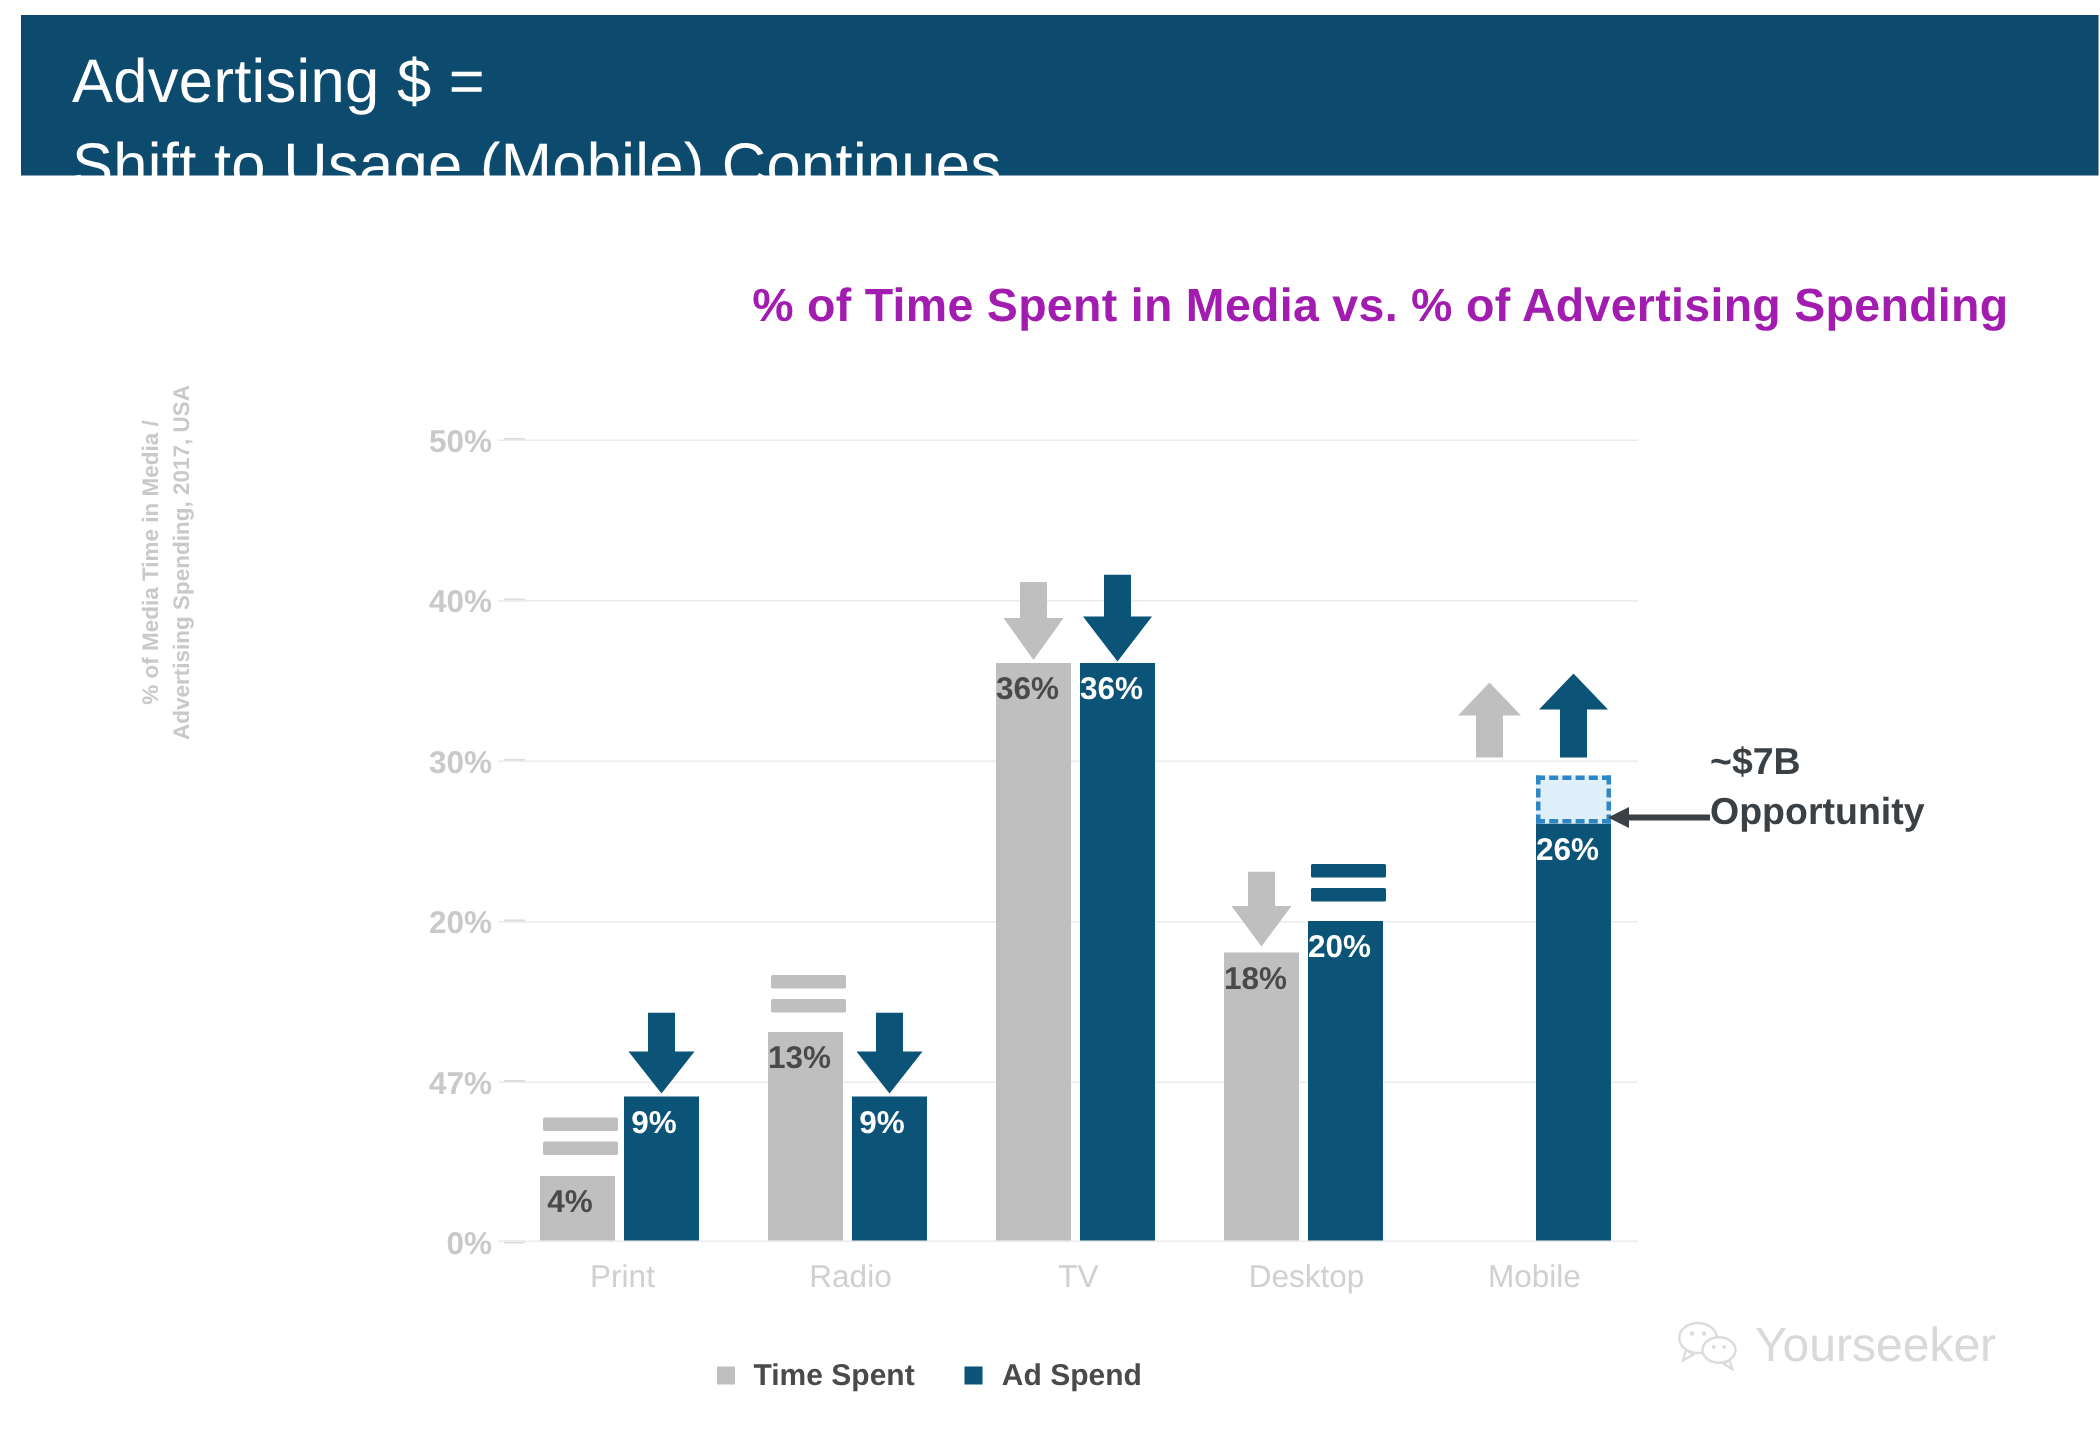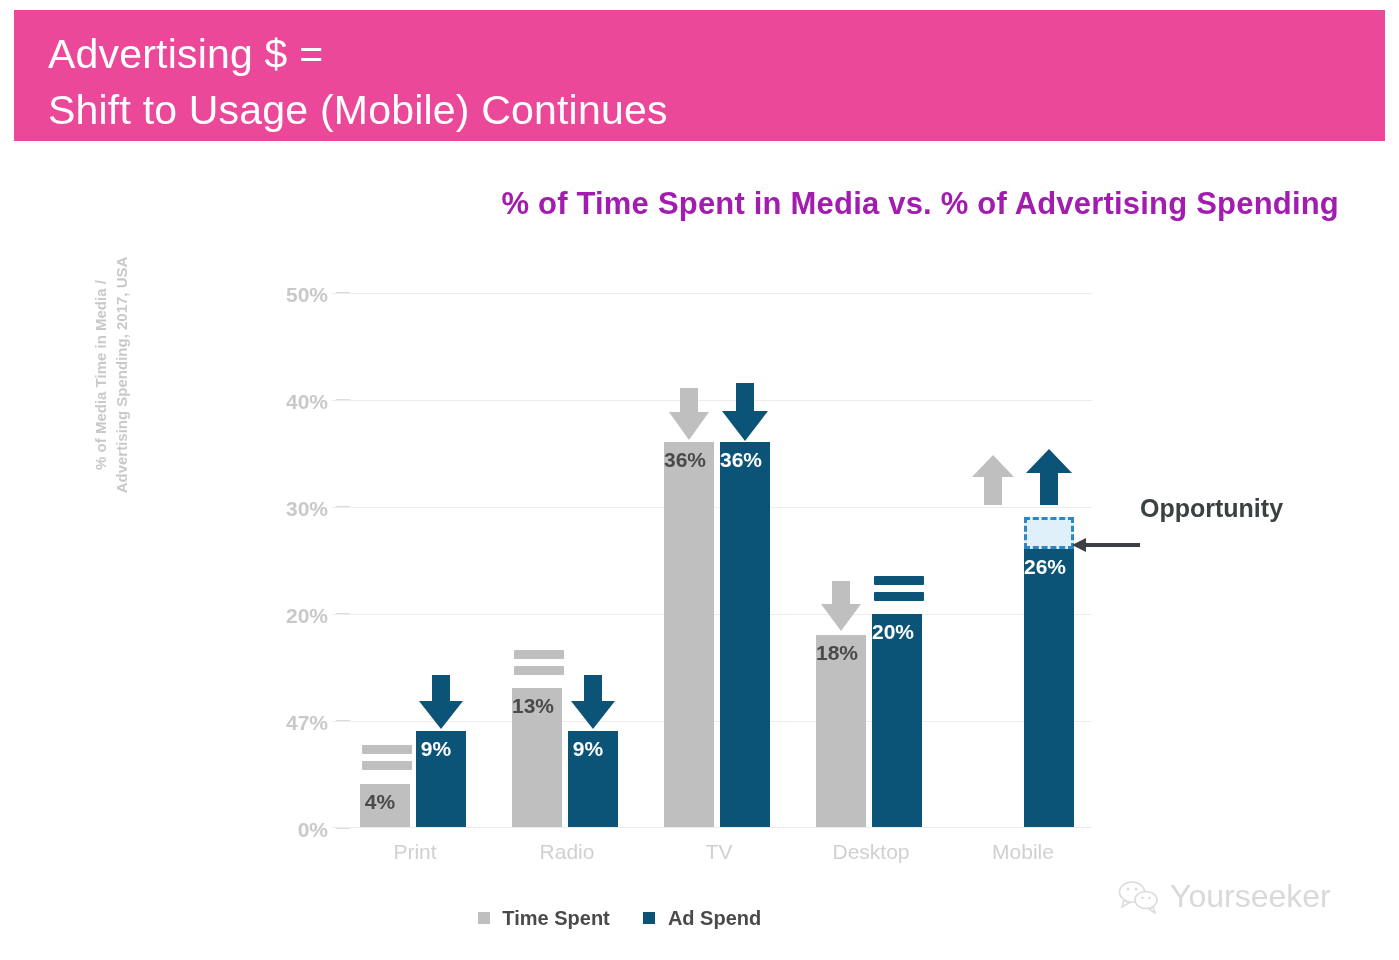--- a/index.html
+++ b/index.html
@@ -5,22 +5,23 @@
   html,body{margin:0;padding:0;}
   body{
     width:1399px;height:960px;background:#ffffff;
     font-family:"Liberation Sans", sans-serif;
     overflow:hidden;position:relative;
   }
   .slide{position:absolute;inset:0;background:#fff;}
 
   
   .banner{
-    position:absolute;left:14px;top:10px;width:1371px;height:131px;
-    background:#ec4899;
+    position:absolute;left:14px;top:10px;width:1371px;height:107px;
+    background:#0c4a6e;
+    padding-left:15px;
   }
   .banner-title{
     position:absolute;left:34px;top:16px;
     color:#ffffff;font-size:41px;line-height:56px;font-weight:400;
     letter-spacing:.2px;white-space:pre-line;
   }
 
   
   .chart-title{
     position:absolute;left:0;top:186px;width:1399px;text-align:right;
@@ -247,20 +248,21 @@
     <div class="xlabel" style="left:482px;">Radio</div>
     <div class="xlabel" style="left:634px;">TV</div>
     <div class="xlabel" style="left:786px;">Desktop</div>
     <div class="xlabel" style="left:938px;">Mobile</div>
   </div>
 
   <svg class="callout-arrow" viewBox="0 0 68 16">
     <polygon points="0,8 14,1 14,6 68,6 68,10 14,10 14,15" fill="#3b4044"></polygon>
   </svg>
   <div class="callout">
+    <span class="l1">~$7B</span>
     <span class="l2">Opportunity</span>
   </div>
 
   <div class="legend">
     <span class="wrap">
       <span class="legend-item">
         <span class="legend-swatch gray"></span>
         <span class="legend-label">Time Spent</span>
       </span>
       <span class="legend-item">

